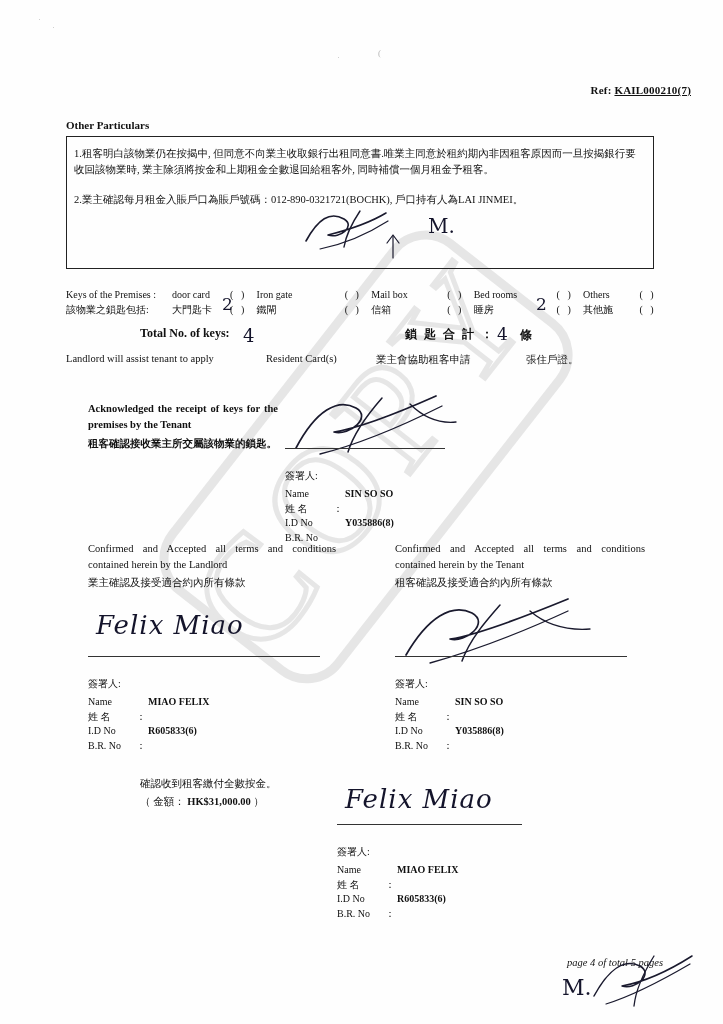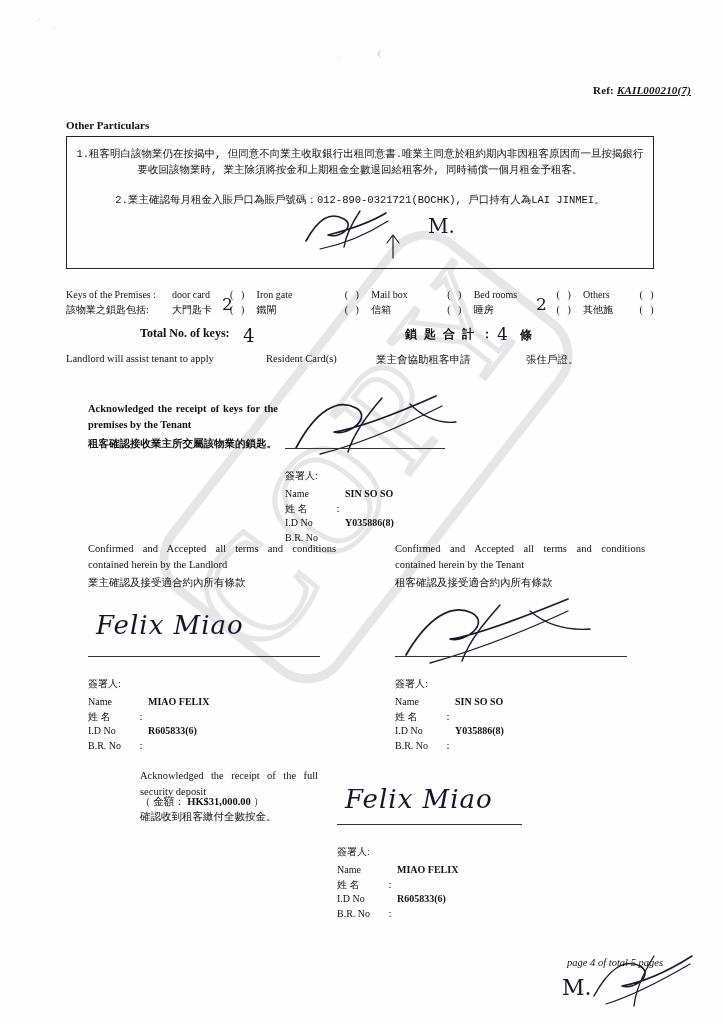--- a/index.html
+++ b/index.html
@@ -40,21 +40,21 @@
   .watermark svg { width: 100%; height: 100%; }
 
   .ref {
     position: absolute;
     right: 32px;
     top: 84px;
     font-size: 11px;
     font-weight: bold;
     letter-spacing: 0.2px;
   }
-  .ref u { text-decoration: underline; font-style: italic; }
+  .ref u { text-decoration: underline; }
 
   .other-particulars-title {
     position: absolute;
     left: 66px;
     top: 119px;
     font-size: 11px;
     font-weight: bold;
   }
 
   .op-box {
@@ -65,22 +65,21 @@
     height: 133px;
     border: 1px solid #222;
     box-sizing: border-box;
   }
   .op-item {
     position: absolute;
     left: 7px;
     right: 7px;
     font-size: 10.5px;
     line-height: 1.55;
-    font-family: Liberation Mono, monospace;
-    text-align: center;
+    font-family: Liberation Serif, serif;
   }
   .op-1 { top: 9px; }
   .op-2 { top: 55px; }
   .op-3 { top: 77px; }
   .op-4 { top: 105px; }
 
   
   .keys-row {
     position: absolute;
     left: 66px;
@@ -454,21 +453,20 @@
       </div>
       <div class="row">
         <span class="lbl">B.R. No</span>
         <span class="colon">：</span>
         <span class="val"></span>
       </div>
     </div>
   </div>
 
   <div class="deposit-text">
-    <span>Acknowledged the receipt of the full security deposit</span>
     <span class="zh">確認收到租客繳付全數按金。</span>
   </div>
   <div class="deposit-amount">
     <span>（ 金額：</span>
     <b>HK$31,000.00</b>
     <span>）</span>
   </div>
 
   <div class="hw" style="left:345px;top:784px;font-size:26px;font-style:italic;letter-spacing:1px;">Felix Miao</div>
   <div class="sig-block sig-deposit">

